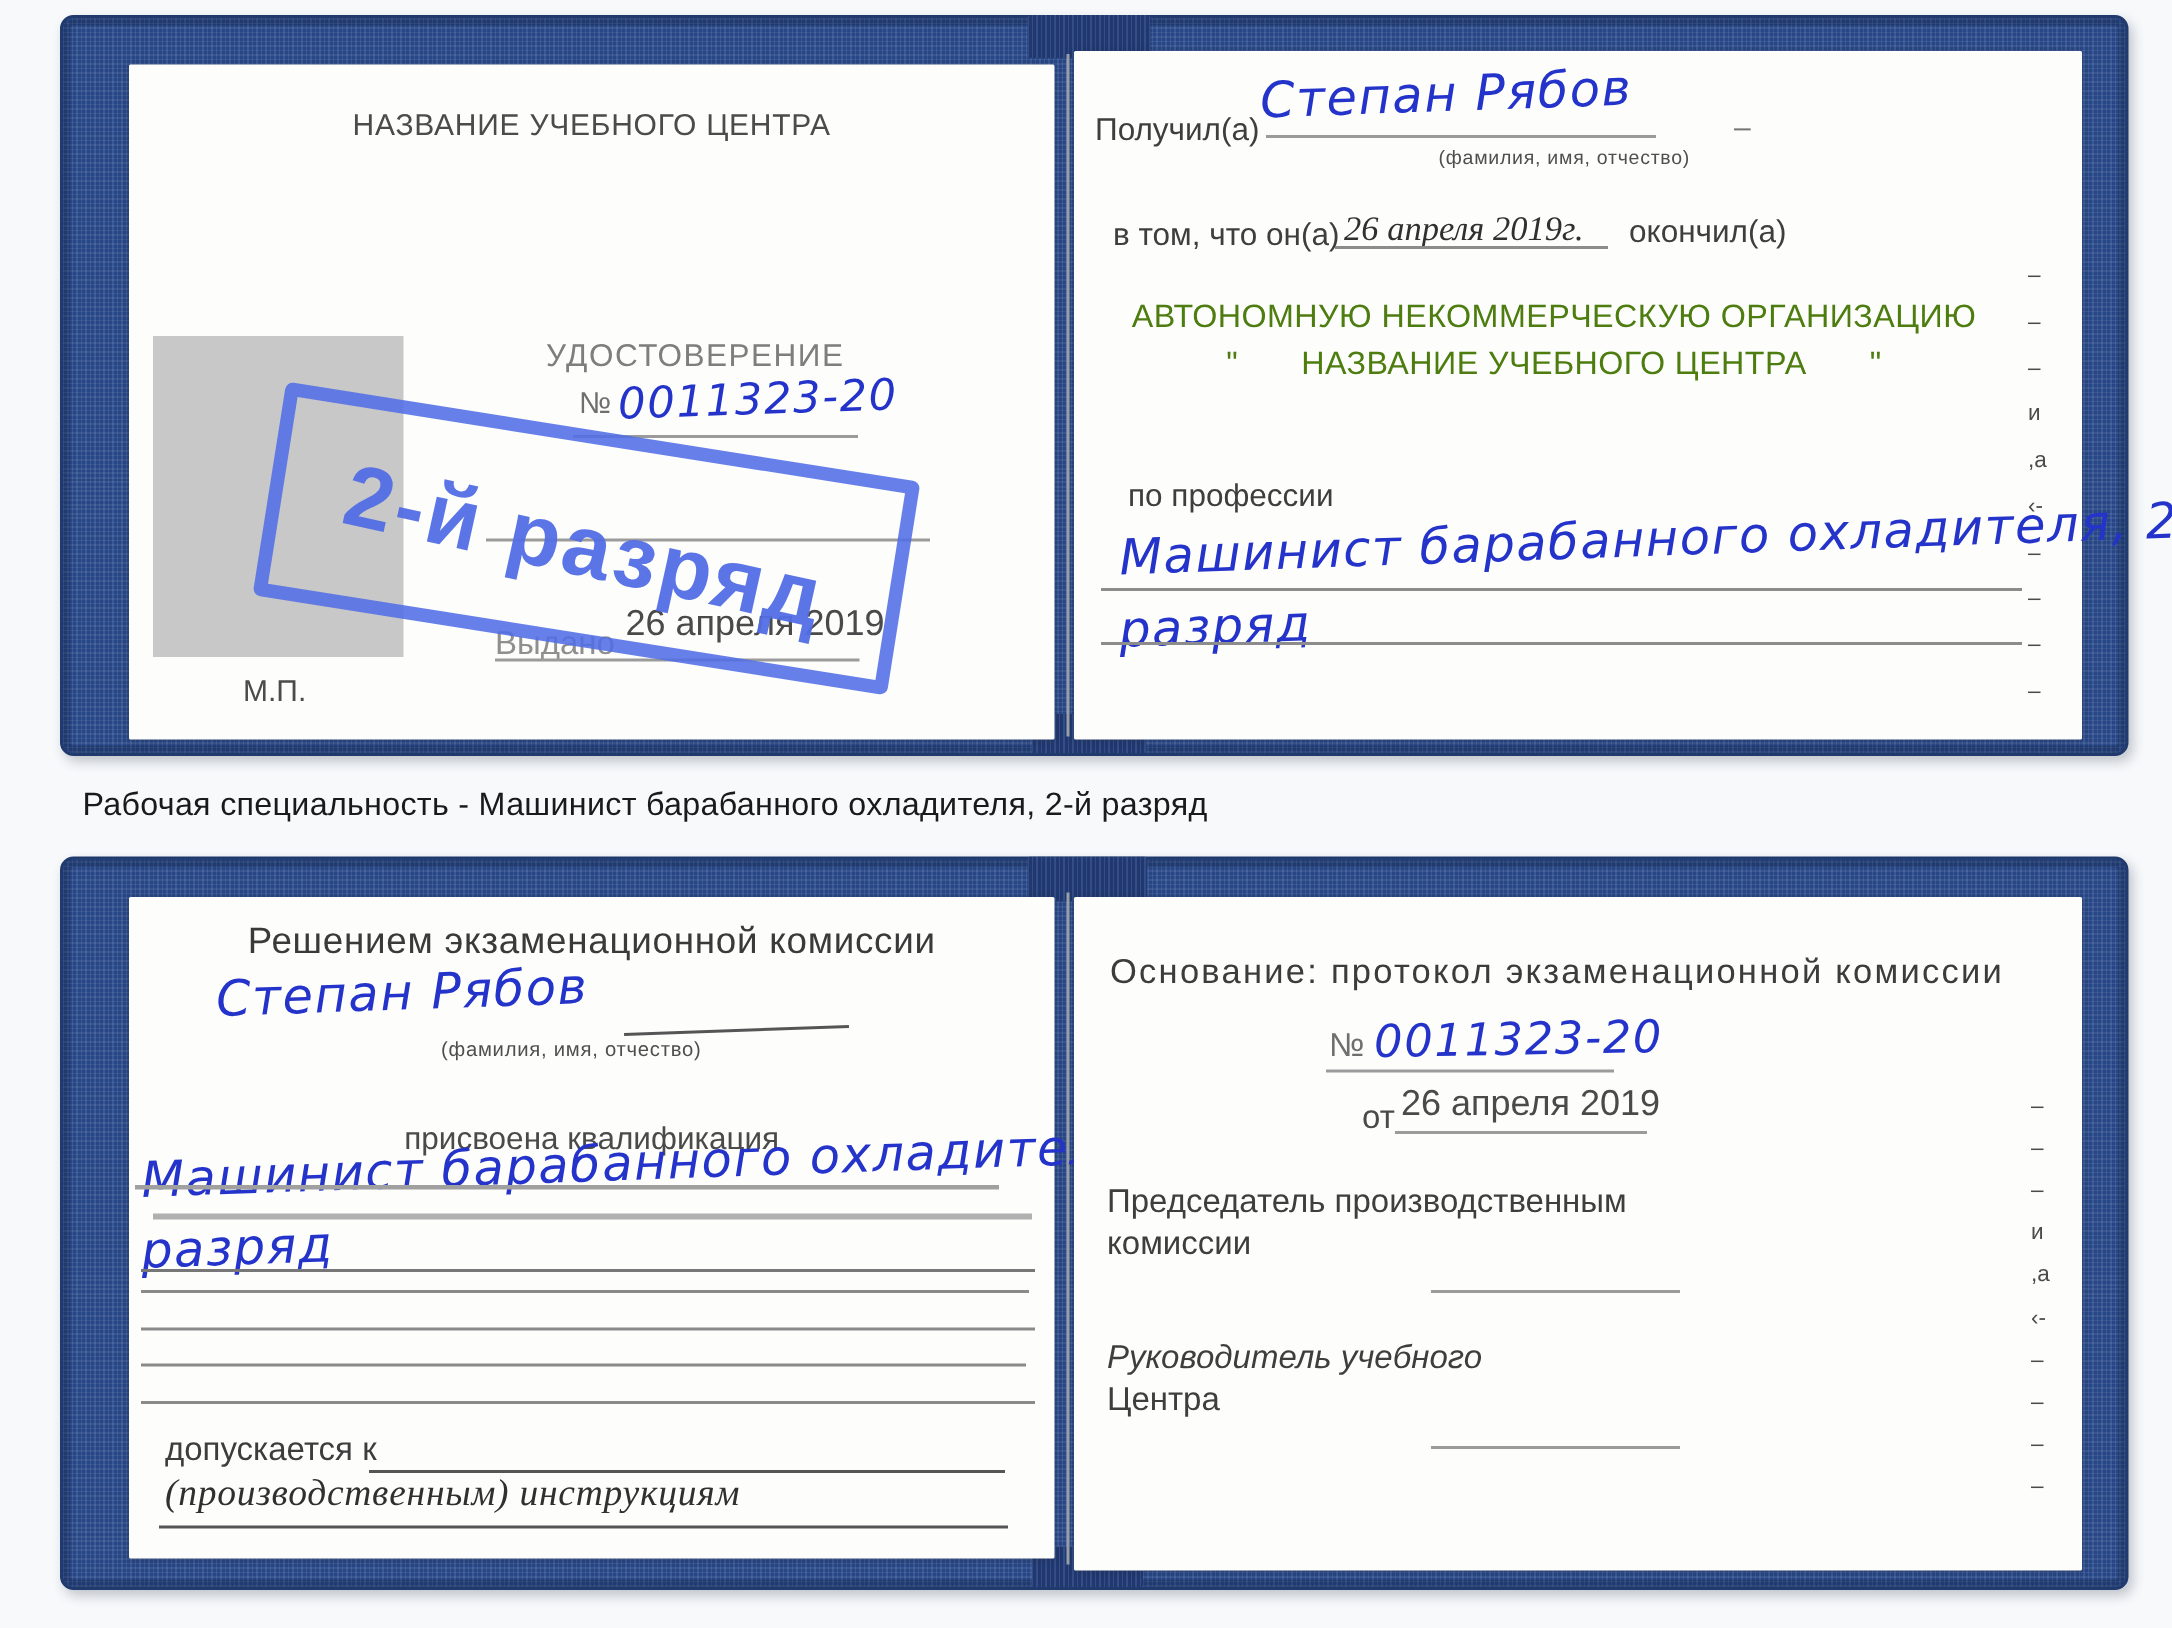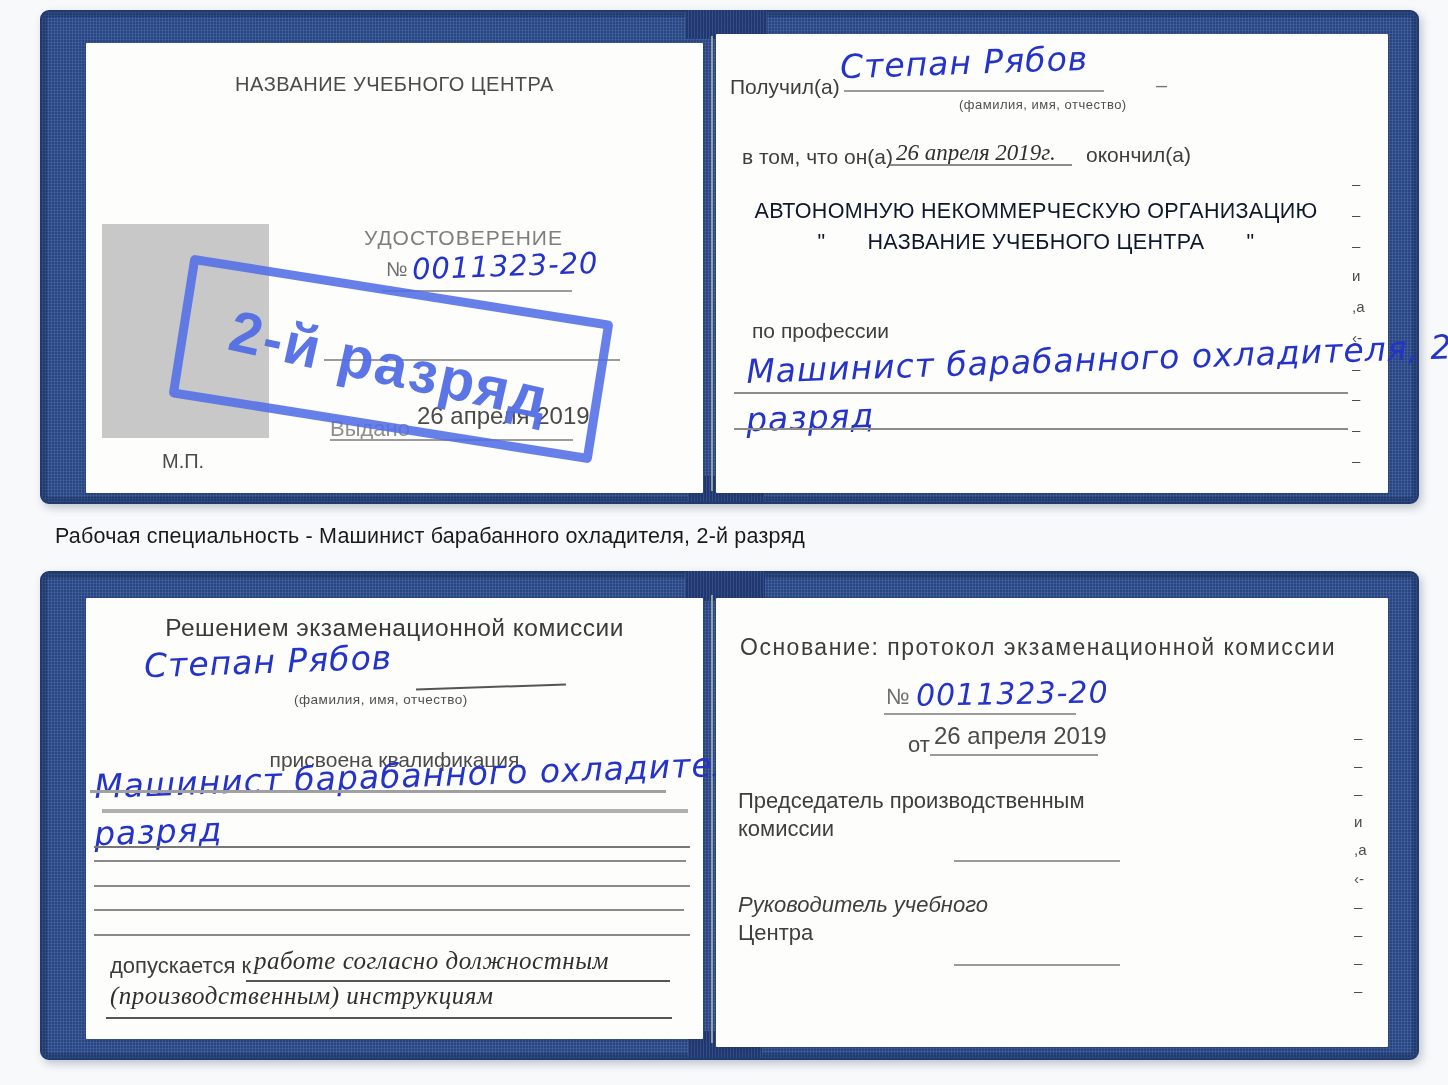--- a/index.html
+++ b/index.html
@@ -52,21 +52,21 @@
   }
   .stamp-text{
     font-size:58px;font-weight:bold;color:rgba(82,110,230,.95);letter-spacing:2px;
     white-space:nowrap;transform:rotate(3.5deg) translateY(5px);
   }
   .caption{
     position:absolute;left:55px;top:524px;font-size:21.5px;color:#1a1a1a;
     letter-spacing:.2px;
   }
   .fio{position:absolute;font-size:13px;color:#4f4f4f;letter-spacing:.5px;white-space:nowrap;}
-  .org{position:absolute;text-align:center;color:#0f172a;font-size:21.5px;line-height:31px;letter-spacing:.3px;}
+  .org{position:absolute;text-align:center;color:#4d7c0f;font-size:21.5px;line-height:31px;letter-spacing:.3px;}
   .q{display:inline-block;}
   .q-open{margin-right:42px;} .q-close{margin-left:42px;}
 </style>
 </head>
 <body>
 
 <div class="cert" style="top:10px;height:494px;">
   <div class="cover"></div>
   <div class="tab" style="left:645px;top:0;width:82px;height:29px;"></div>
   <div class="tab" style="left:648px;top:466px;width:76px;height:26px;"></div>
@@ -146,21 +146,20 @@
     <div class="hw" style="left:8px;top:156px;font-size:33px;">Машинист барабанного охладителя, 2-й</div>
     <div class="ln" style="left:4px;top:192px;width:576px;height:3px;background:#a0a0a0;"></div>
     <div class="ln" style="left:16px;top:211px;width:586px;height:4px;background:#b0b0b0;"></div>
     <div class="hw" style="left:8px;top:214px;font-size:33px;">разряд</div>
     <div class="ln" style="left:8px;top:248px;width:596px;background:#777;"></div>
     <div class="ln" style="left:8px;top:262px;width:592px;background:#8a8a8a;"></div>
     <div class="ln" style="left:8px;top:287px;width:596px;background:#8a8a8a;"></div>
     <div class="ln" style="left:8px;top:311px;width:590px;background:#8a8a8a;"></div>
     <div class="ln" style="left:8px;top:336px;width:596px;background:#8a8a8a;"></div>
     <div class="lbl" style="left:24px;top:355px;font-size:22px;color:#3d3d3d;">допускается к</div>
-    <div class="lbl serif-it" style="left:168px;top:349px;font-size:25px;letter-spacing:.5px;">работе согласно должностным</div>
     <div class="ln" style="left:160px;top:382px;width:424px;background:#555;"></div>
     <div class="lbl serif-it" style="left:24px;top:384px;font-size:25px;letter-spacing:.5px;">(производственным) инструкциям</div>
     <div class="ln" style="left:20px;top:419px;width:566px;background:#555;"></div>
   </div>
 
   <div class="page" style="left:676px;top:27px;width:672px;height:449px;">
     <div class="lbl" style="left:24px;top:36px;font-size:23px;letter-spacing:1.5px;color:#3c3c3c;">Основание: протокол экзаменационной комиссии</div>
     <div class="lbl mid" style="left:170px;top:86px;font-size:22px;">№</div>
     <div class="hw" style="left:200px;top:78px;font-size:30px;transform:rotate(-1deg);">0011323-20</div>
     <div class="ln" style="left:168px;top:115px;width:192px;"></div>

